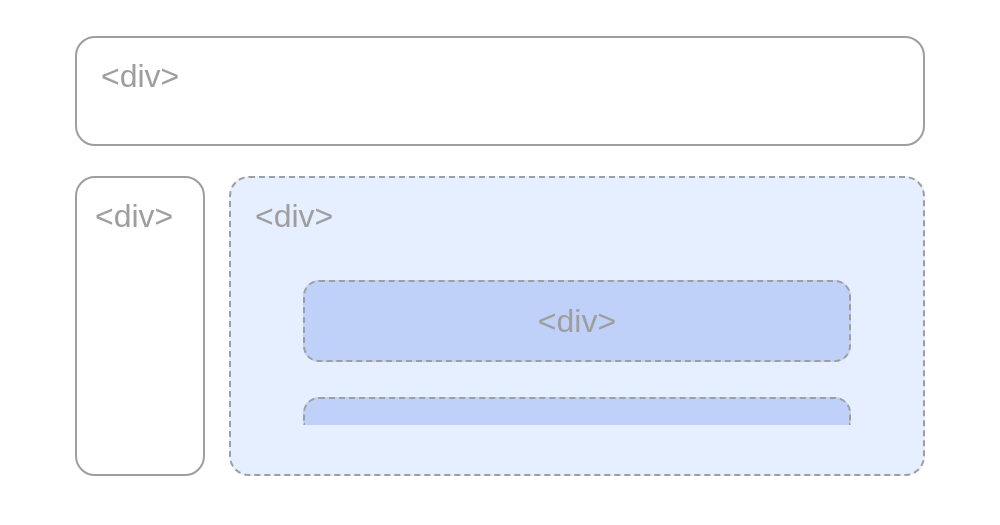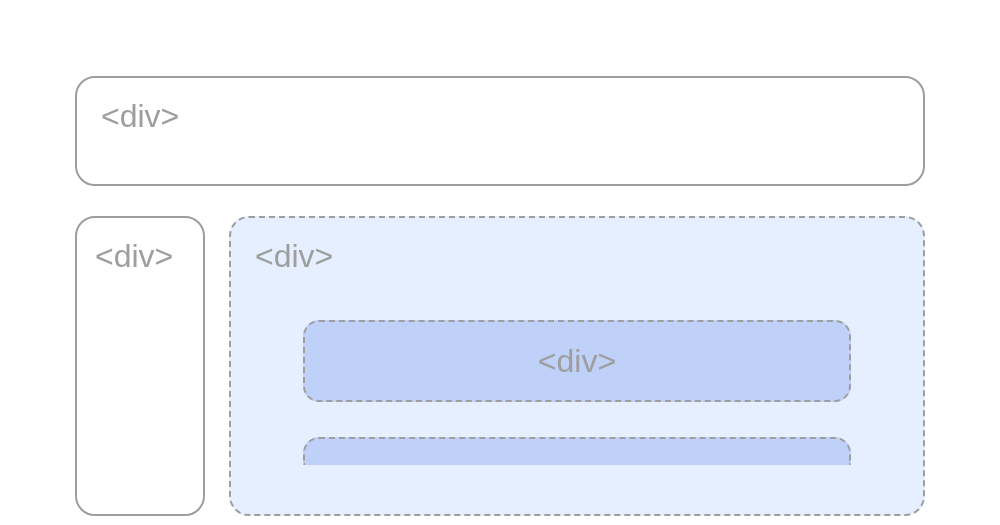--- a/index.html
+++ b/index.html
@@ -11,21 +11,21 @@
     body {
       font-family: Arial, Helvetica, sans-serif;
       background: #ffffff;
       width: 1000px;
       height: 525px;
       overflow: hidden;
       position: relative;
     }
     
     .container {
-      padding: 76px 75px 0 75px;
+      padding: 36px 75px 0 75px;
       width: 100%;
     }
     
     .outer-box {
       border: 2px solid #9e9e9e;
       border-radius: 20px;
       background: #ffffff;
       padding: 20px 24px;
       margin-bottom: 30px;
       height: 110px;

